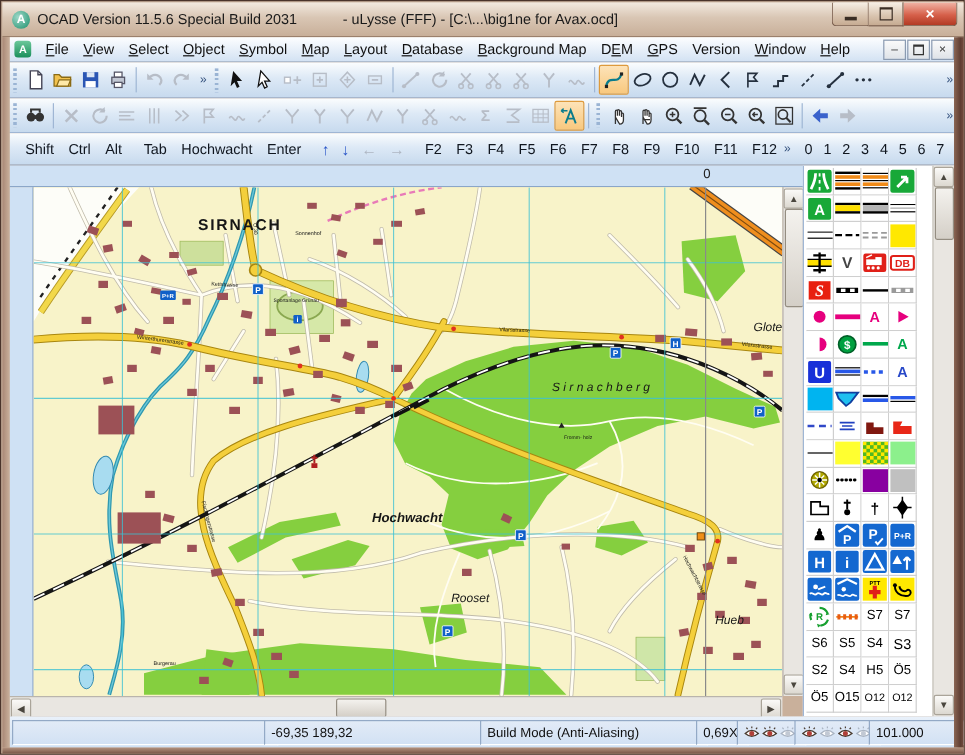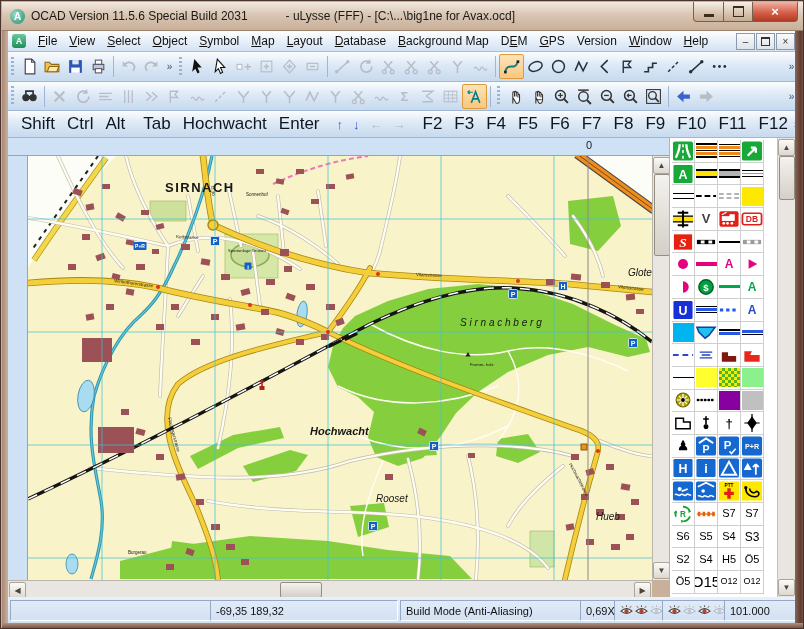--- a/index.html
+++ b/index.html
@@ -31,21 +31,21 @@
   #tb3{top:110px;height:27px;}
   .grip{width:3px;height:20px;margin:0 4px 0 3px;background:repeating-linear-gradient(#9ab4d4 0 2px,rgba(0,0,0,0) 2px 4px);}
   .tsep{width:1px;height:21px;background:#9fb6d4;margin:0 3px;}
   .tbtn{width:23px;height:23px;display:flex;align-items:center;justify-content:center;border-radius:2px;color:#26313f;flex:0 0 auto;}
   .tbtn svg{width:17px;height:17px;}
   .tbtn.dis{color:#b7bdc7;}
   .tbtn.act{background:linear-gradient(#fde3b8,#f8c87e);border:1px solid #de9a3c;color:#0b7c8c;}
   .tbtn .tglyph{font-size:13px;font-weight:bold;}
   .chev{width:13px;height:23px;display:flex;align-items:center;justify-content:center;color:#33507c;font-size:10px;margin-left:auto;}
   .chev2{width:13px;height:23px;display:flex;align-items:center;justify-content:center;color:#33507c;font-size:10px;}
-  .kbtn{padding:0 6px;height:21px;display:flex;align-items:center;font-size:17px;color:#10161f;white-space:nowrap;}
+  .kbtn{padding:0 6px;height:21px;display:flex;align-items:center;font-size:12px;color:#10161f;white-space:nowrap;}
   .kbtn.arr{font-size:13px;padding:0 5px;color:#2a56c8;font-weight:bold;}
   .kbtn.arr.dis{color:#aeb6c2;}
   .kbtn.dig{padding:0 4.5px;}
   
   #hruler{left:7px;top:137px;width:662px;height:18px;background:#cfe1f4;border-bottom:1px solid #8ba6c8;font-size:11px;color:#222;}
   #hruler .origin{position:absolute;left:578px;top:1px;}
   #vruler{left:7px;top:155px;width:20px;height:424px;background:#cfe1f4;border-right:1px solid #8ba6c8;}
   #mapwrap{left:27px;top:155px;width:624px;height:424px;background:#f8f3c9;overflow:hidden;}
   
   .sb{background:#e9e6e1;}
@@ -1135,39 +1135,39 @@
         <div class="pcell">
           <span class="pt" style="color:#000;font-size:11px;font-weight:normal">H5</span>
         </div>
         <div class="pcell">
           <span class="pt" style="color:#000;font-size:11px;font-weight:normal">Ö5</span>
         </div>
         <div class="pcell">
           <span class="pt" style="color:#000;font-size:11px;font-weight:normal">Ö5</span>
         </div>
         <div class="pcell">
-          <span class="pt" style="color:#000;font-size:15px;font-weight:normal">O15</span>
+          <span class="pt" style="color:#000;font-size:11px;font-weight:normal">O15</span>
         </div>
         <div class="pcell">
           <span class="pt" style="color:#000;font-size:9px;font-weight:normal">O12</span>
         </div>
         <div class="pcell">
           <span class="pt" style="color:#000;font-size:9px;font-weight:normal">O12</span>
         </div>
       </div>
     <div id="pscroll">
       <div class="sbarrow" style="left:0px;top:1px;">▲</div>
       <div class="sbthumb" style="left:1px;top:18px;width:14px;height:42px;"></div>
       <div class="sbarrow" style="left:0px;bottom:1px;">▼</div>
     </div>
   </div>
 
   <div id="statusbar" class="abs">
     <div class="spanel" style="left:2px;width:210px;"></div>
-    <div class="spanel" style="left:202px;width:176px;">-69,35   189,32</div>
+    <div class="spanel" style="left:212px;width:176px;">-69,35   189,32</div>
     <div class="spanel" style="left:392px;width:178px;">Build Mode (Anti-Aliasing)</div>
     <div class="spanel" style="left:572px;width:32px;">0,69X</div>
     <div class="spanel eyes" style="left:606px;width:46px;" id="eyes-a">
         <svg width="13" height="11" viewBox="0 0 13 11">
           <path d="M1 6.2Q6.5 1 12 6.2Q6.5 10.8 1 6.2Z" fill="#fff" stroke="#4a3c30" stroke-width="1.1"></path>
           <circle cx="6.5" cy="6.2" r="2.1" fill="#b04038"></circle>
           <path d="M3 2.6L2 1.3M6.5 1.8V0.4M10 2.6l1-1.3" stroke="#4a3c30" stroke-width="1"></path>
         </svg>
         <svg width="13" height="11" viewBox="0 0 13 11">
           <path d="M1 6.2Q6.5 1 12 6.2Q6.5 10.8 1 6.2Z" fill="#fff" stroke="#4a3c30" stroke-width="1.1"></path>

